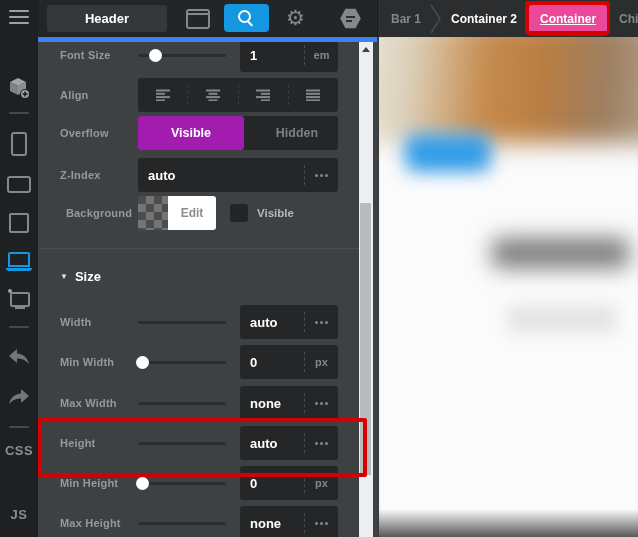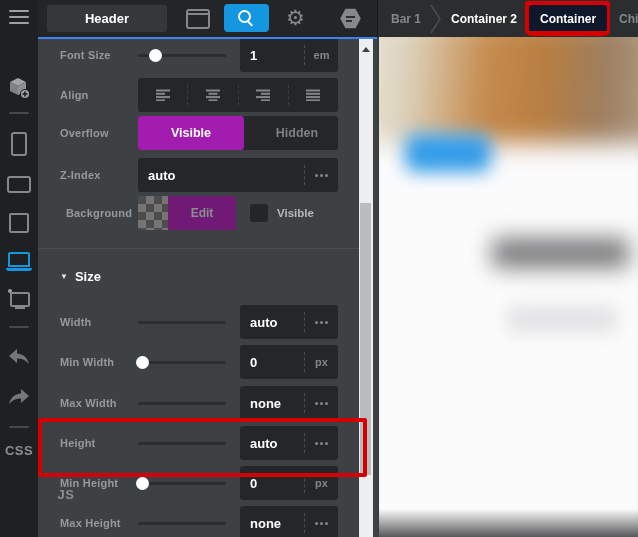--- a/index.html
+++ b/index.html
@@ -20,40 +20,40 @@
   .dev-square{width:16px;height:16px;border:2px solid #85888b;border-radius:2px;}
   .dev-laptop{display:flex;flex-direction:column;align-items:center;}
   .dev-laptop .scr{width:18px;height:11px;border:2px solid #1496e0;border-radius:2px 2px 0 0;}
   .dev-laptop .base{width:26px;height:3px;background:#1496e0;border-radius:0 0 3px 3px;margin-top:1px;}
   .dev-desktop{position:relative;width:22px;height:20px;}
   .dev-desktop .mon{position:absolute;left:2px;top:3px;width:16px;height:11px;border:2px solid #85888b;border-radius:2px;}
   .dev-desktop .stand{position:absolute;left:7px;bottom:0;width:10px;height:2px;background:#85888b;}
   .dev-desktop .dot{position:absolute;left:0;top:0;width:4px;height:4px;border-radius:50%;background:#9ea1a4;}
   .rail-text{font-size:13px;font-weight:bold;color:#8b8e90;letter-spacing:.5px;}
   
-  #topbar-left{position:absolute;left:38px;top:0;width:339px;height:37px;background:#232527;border-bottom:2px solid #3b82f6;z-index:5;}
+  #topbar-left{position:absolute;left:38px;top:0;width:339px;height:37px;background:#232527;border-bottom:5px solid #3b82f6;z-index:5;}
   .header-btn{position:absolute;left:9px;top:5px;width:120px;height:27px;background:#35383b;border-radius:3px;
     color:#fff;font-weight:bold;font-size:13px;text-align:center;line-height:27px;}
   .win-icon{position:absolute;left:148px;top:9px;width:20px;height:16px;border:2px solid #85888b;border-radius:3px;}
   .win-icon i{display:block;height:2px;background:#85888b;margin-top:2px;}
   .search-btn{position:absolute;left:186px;top:4px;width:45px;height:28px;background:#1496e0;border-radius:4px;}
   .search-btn .lens{position:absolute;left:14px;top:6px;width:9px;height:9px;border:2px solid #fff;border-radius:50%;}
   .search-btn .stick{position:absolute;left:25px;top:16px;width:2px;height:7px;background:#fff;transform:rotate(-45deg);border-radius:1px;}
   .gear{position:absolute;left:248px;top:5px;font-family:"DejaVu Sans",sans-serif;font-size:21px;color:#85888b;line-height:26px;}
   .hex{position:absolute;left:302px;top:8px;width:21px;height:21px;background:#85888b;
     clip-path:polygon(26% 4%,74% 4%,99% 50%,74% 96%,26% 96%,1% 50%);display:flex;flex-direction:column;justify-content:center;align-items:center;gap:2px;}
   .hex i{display:block;width:9px;height:2px;background:#2b2d2f;}
   .hex i+i{width:6px;margin-right:3px;}
   
   #breadcrumb{position:absolute;left:377px;top:0;width:261px;height:37px;background:#2b2d2f;border-left:1px solid #17191a;
     display:flex;align-items:center;gap:9px;padding-left:13px;box-sizing:border-box;overflow:hidden;white-space:nowrap;z-index:5;}
   .bc-dim{color:#85888b;font-size:12px;font-weight:bold;}
   .bc-strong{color:#fff;font-size:12px;font-weight:bold;}
-  .bc-active{background:#0f172a;color:#fff;font-size:12px;font-weight:bold;padding:7px 11px;border-radius:3px;
-    box-shadow:0 0 0 3px #d60000;margin:4px 3px;}
+  .bc-active{background:#ec4899;color:#fff;font-size:12px;font-weight:bold;padding:7px 11px;border-radius:3px;
+    box-shadow:0 0 0 3px #d60000;margin:4px 3px;text-decoration:underline;}
   .bc-chev{flex:0 0 auto;}
   
   #panel{position:absolute;left:38px;top:37px;width:321px;height:500px;background:#3e4144;z-index:2;}
   .prow{position:absolute;left:22px;width:278px;height:34px;display:flex;align-items:center;}
   .lbl{width:78px;flex:0 0 78px;color:#96999c;font-size:11px;font-weight:bold;letter-spacing:.2px;}
   .slider{position:relative;width:88px;height:3px;background:#2b2e30;border-radius:2px;margin-right:12px;}
   .knob{position:absolute;top:-5px;width:13px;height:13px;border-radius:50%;background:#fff;}
   .valbox{margin-left:auto;width:98px;height:34px;background:#242628;border-radius:3px;display:flex;align-items:center;}
   .vb-val{flex:1;padding-left:10px;color:#fff;font-size:13px;font-weight:bold;}
   .vb-unit{width:33px;height:20px;border-left:1px dashed #4b4e51;display:flex;align-items:center;justify-content:center;
@@ -65,21 +65,21 @@
   .al-cell{flex:1;display:flex;justify-content:center;align-items:center;height:20px;}
   .al-cell+.al-cell{border-left:1px dashed #3c3f42;}
   .seg{display:flex;width:100%;height:100%;}
   .seg .on{flex:0 0 53%;background:#a21caf;border-radius:3px;color:#fff;font-weight:bold;font-size:12.5px;
     display:flex;align-items:center;justify-content:center;}
   .seg .off{flex:1;color:#7c8083;font-weight:bold;font-size:12.5px;display:flex;align-items:center;justify-content:center;margin-left:12px;}
   .checker{width:30px;height:34px;border-radius:3px 0 0 3px;background-color:#4d4d4d;
     background-image:linear-gradient(45deg,#757575 25%,transparent 25%,transparent 75%,#757575 75%),
                      linear-gradient(45deg,#757575 25%,transparent 25%,transparent 75%,#757575 75%);
     background-size:16px 16px;background-position:0 0,8px 8px;}
-  .edit-btn{width:68px;height:34px;background:#701a75;border-radius:0 3px 3px 0;color:#8b8e90;font-size:12px;font-weight:bold;
+  .edit-btn{width:48px;height:34px;background:#ffffff;border-radius:0 3px 3px 0;color:#8b8e90;font-size:12px;font-weight:bold;
     display:flex;align-items:center;justify-content:center;}
   .chkbox{width:18px;height:18px;background:#232527;border-radius:3px;margin-left:14px;}
   .adv-lbl{margin-left:9px;color:#b7babc;font-size:11.5px;font-weight:bold;}
   .dotted-sep{position:absolute;left:0;top:211px;width:321px;border-top:1px dotted #57595c;}
   .size-hdr{position:absolute;left:22px;top:232px;display:flex;align-items:center;gap:7px;color:#fff;font-size:13px;font-weight:bold;}
   .size-hdr .tri{font-size:8px;color:#dfe1e3;}
   
   #scrollbar{position:absolute;left:359px;top:37px;width:14px;height:500px;background:#eceef0;z-index:3;}
   #scrollbar .up{position:absolute;left:3px;top:10px;width:0;height:0;border-left:4px solid transparent;border-right:4px solid transparent;border-bottom:5px solid #3f4245;}
   #scrollbar .thumb{position:absolute;left:1px;top:166px;width:11px;height:272px;background:#b9bcbe;}
@@ -157,21 +157,21 @@
     <svg width="22" height="17" viewBox="0 0 22 17" style="transform:scaleX(-1);">
       <path d="M9 1 L9 5.5 C15 6 19.5 9.5 21 16 C17 11.5 13 10.5 9 10.5 L9 15 L1 8 Z" fill="#73767a"></path>
     </svg>
   </div>
   <div class="rail-slot" style="top:426px;">
       <div class="rail-div"></div>
     </div>
   <div class="rail-slot" style="top:443px;">
     <span class="rail-text">CSS</span>
   </div>
-  <div class="rail-slot" style="top:487px;padding-left:47px;">
+  <div class="rail-slot" style="top:507px;">
     <span class="rail-text">JS</span>
   </div>
 </div>
 
 <div id="topbar-left">
   <div class="header-btn">Header</div>
   <div class="win-icon">
       <i></i>
     </div>
   <div class="search-btn">

